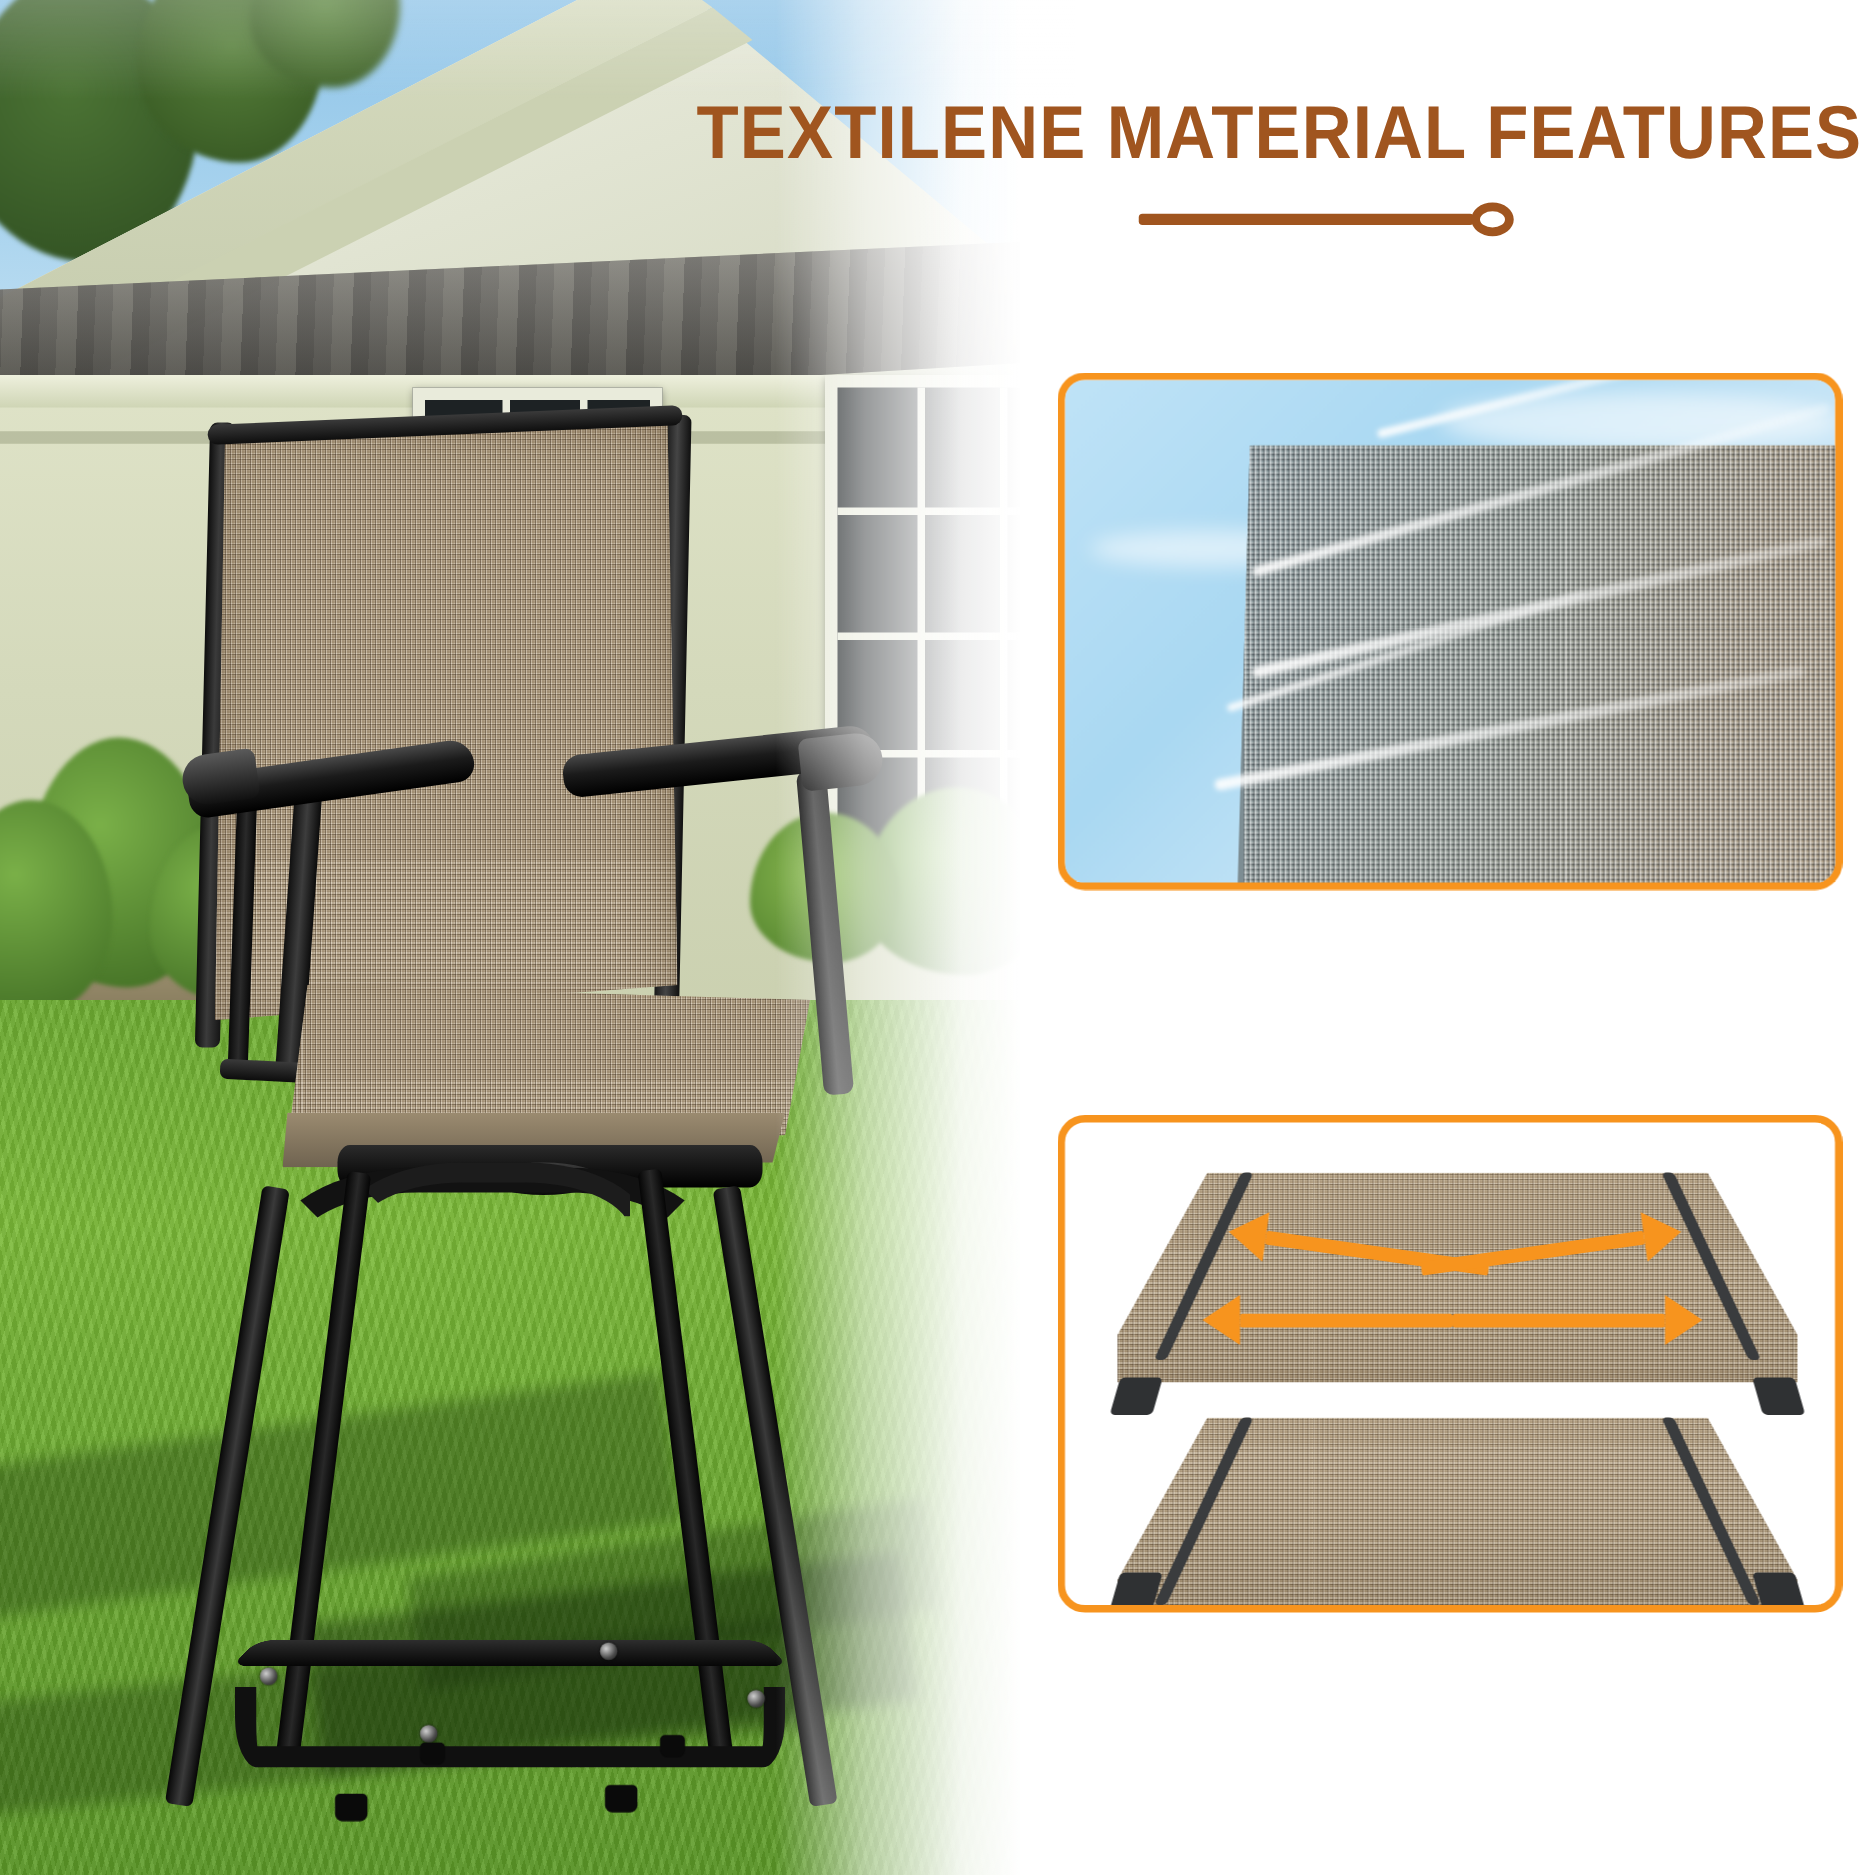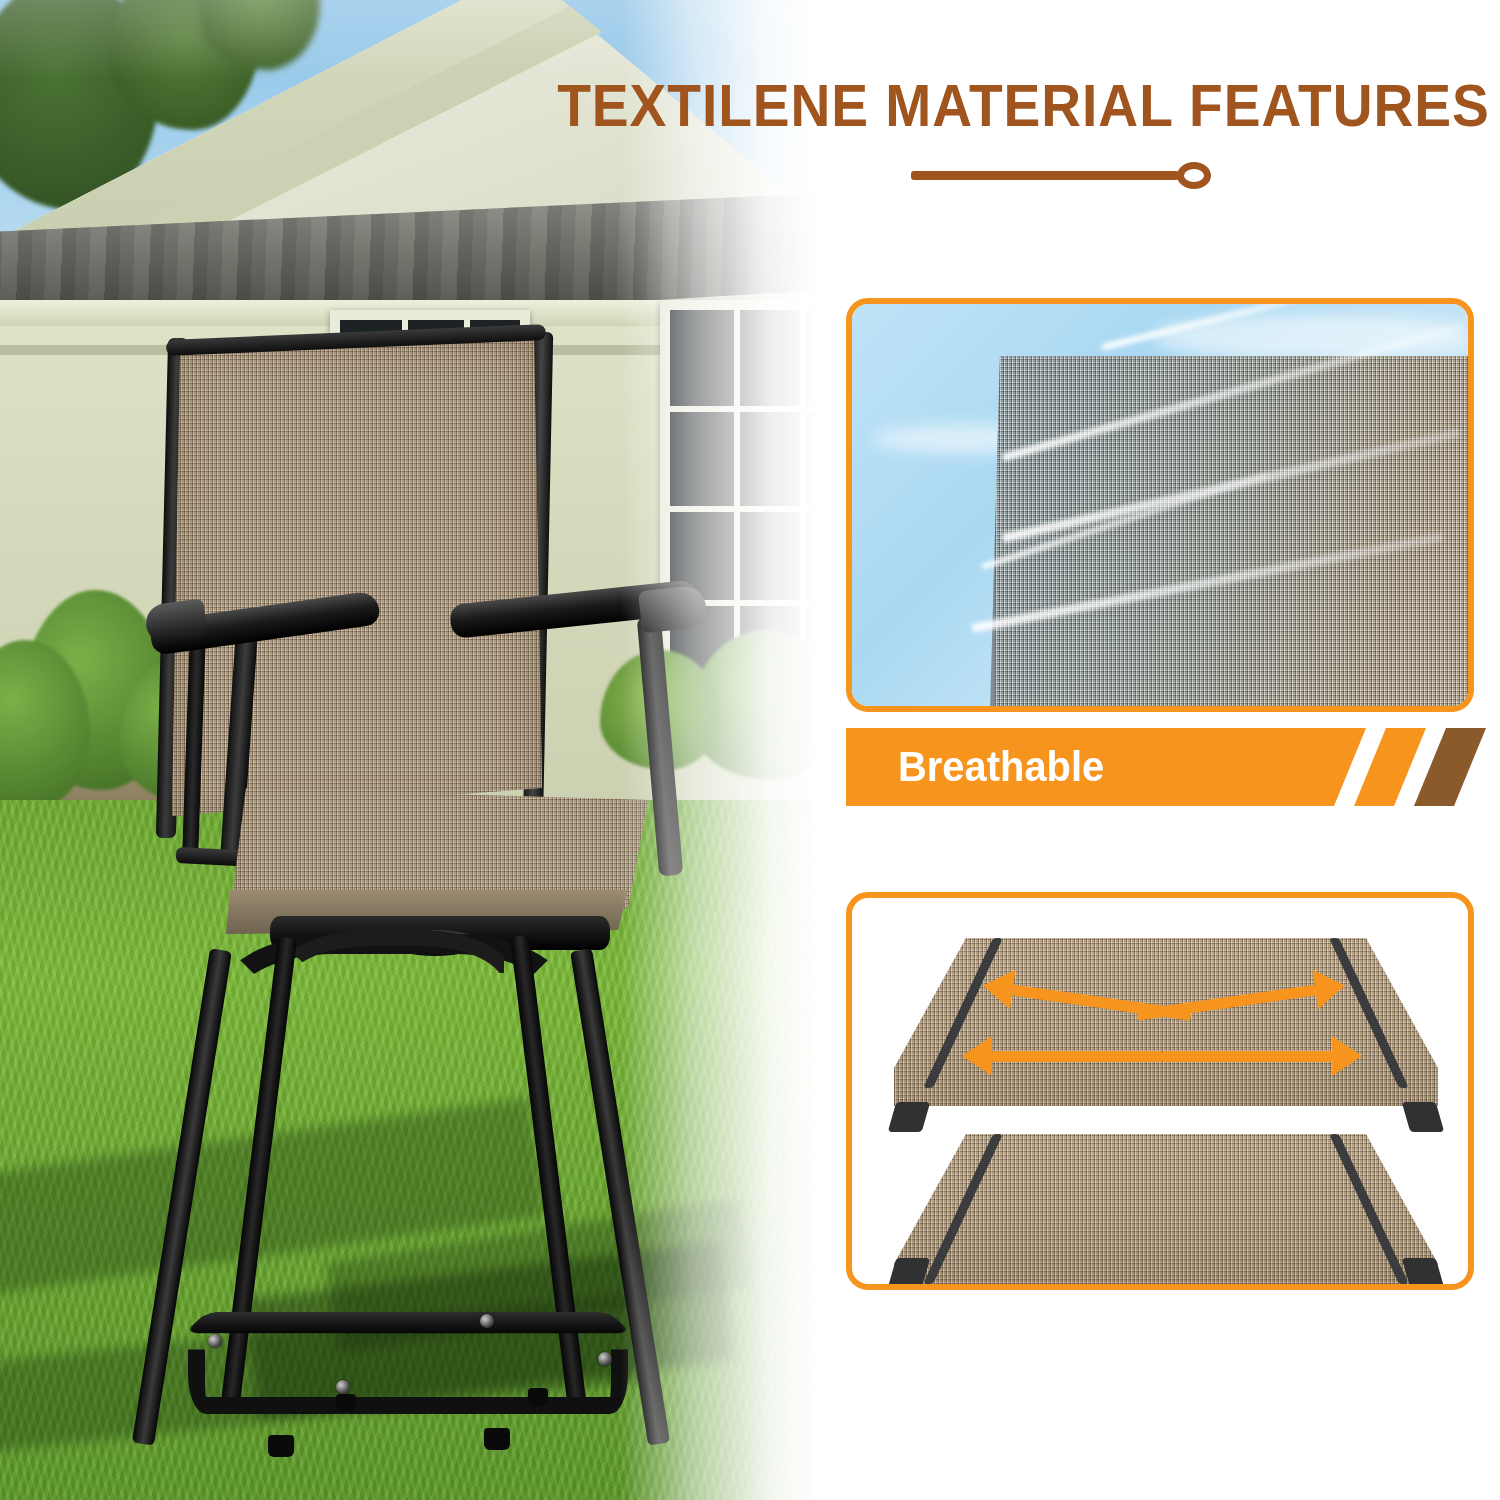--- a/index.html
+++ b/index.html
@@ -403,26 +403,20 @@
     <div class="bp-cloud bpc1"></div>
     <div class="bp-cloud bpc2"></div>
     <div class="bp-fabric"></div>
     <div class="bp-ray br1"></div>
     <div class="bp-ray br2"></div>
     <div class="bp-ray br3"></div>
     <div class="bp-ray br4"></div>
     <div class="bp-ray br5"></div>
   </div>
 
-  <div class="banner banner-breathable">
-    <div class="bg"></div>
-    <div class="chev chev-orange"></div>
-    <div class="chev chev-brown"></div>
-    <div class="label">Breathable</div>
-  </div>
 
   <div class="panel panel-support">
 
     <div class="sp-seat sp-top">
       <div class="sp-surface"></div>
       <div class="sp-rail-l"></div>
       <div class="sp-rail-r"></div>
       <div class="sp-corner sp-c-left"></div>
       <div class="sp-corner sp-c-right"></div>
 

